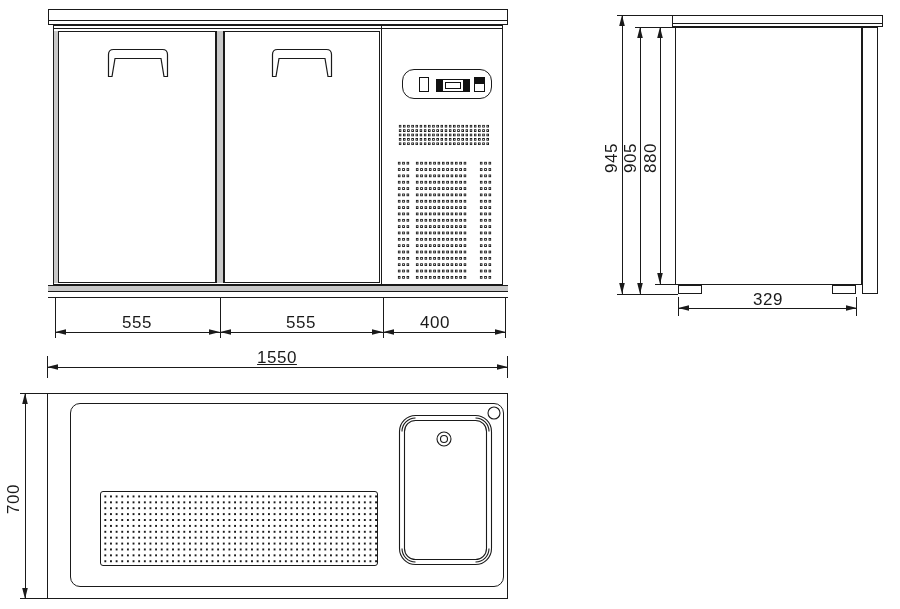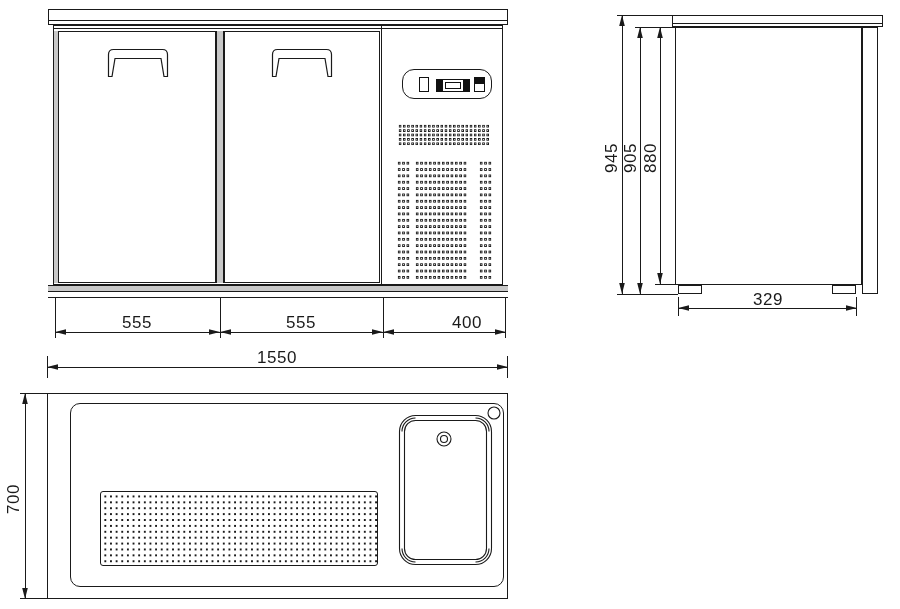--- a/index.html
+++ b/index.html
@@ -91,21 +91,21 @@
       <div class="abs dots gmain" style="left:0;top:0;width:13px;height:121px;"></div>
       <div class="abs dots gmain" style="left:18px;top:0;width:53px;height:121px;"></div>
       <div class="abs dots gmain" style="left:82px;top:0;width:13px;height:121px;"></div>
     </div>
 
     <div class="hfill" style="left:48px;top:285px;width:460px;height:7px;"></div>
     <div class="hline" style="left:48px;top:297px;width:460px;"></div>
 
     <div class="dim" style="left:97px;top:314px;width:80px;">555</div>
     <div class="dim" style="left:261px;top:314px;width:80px;">555</div>
-    <div class="dim" style="left:427px;top:314px;width:80px;">400</div>
+    <div class="dim" style="left:395px;top:314px;width:80px;">400</div>
   </div>
 
   <div class="abs">
     <div class="box" style="left:672px;top:15px;width:211px;height:12px;">
       <div class="abs" style="left:0;right:0;bottom:2px;height:1px;background:#1a1a1a;"></div>
     </div>
     <div class="box" style="left:675px;top:27px;width:187px;height:258px;"></div>
     <div class="box" style="left:862px;top:27px;width:16px;height:267px;"></div>
     <div class="box" style="left:678px;top:285px;width:24px;height:9px;"></div>
     <div class="box" style="left:832px;top:285px;width:24px;height:9px;"></div>
@@ -128,17 +128,17 @@
         <path d="M7,26.5 A13.5,13.5 0 0 1 20.5,13"></path>
         <path d="M80.5,13 A13.5,13.5 0 0 1 94,26.5"></path>
         <path d="M20.5,157 A13.5,13.5 0 0 1 7,143.5"></path>
         <path d="M94,143.5 A13.5,13.5 0 0 1 80.5,157"></path>
         <circle cx="49" cy="34" r="7"></circle>
         <circle cx="49" cy="34" r="3.5"></circle>
         <circle cx="99" cy="8" r="6"></circle>
       </g>
     </svg>
 
-    <div class="dim" style="left:247px;top:349px;width:60px;">1550</div>
+    <div class="dim" style="left:247px;top:349px;width:60px;text-decoration:underline;">1550</div>
     <div class="dim rot" style="left:-6px;top:490px;width:40px;height:18px;">700</div>
   </div>
 
 </div>
 
 </body></html>

